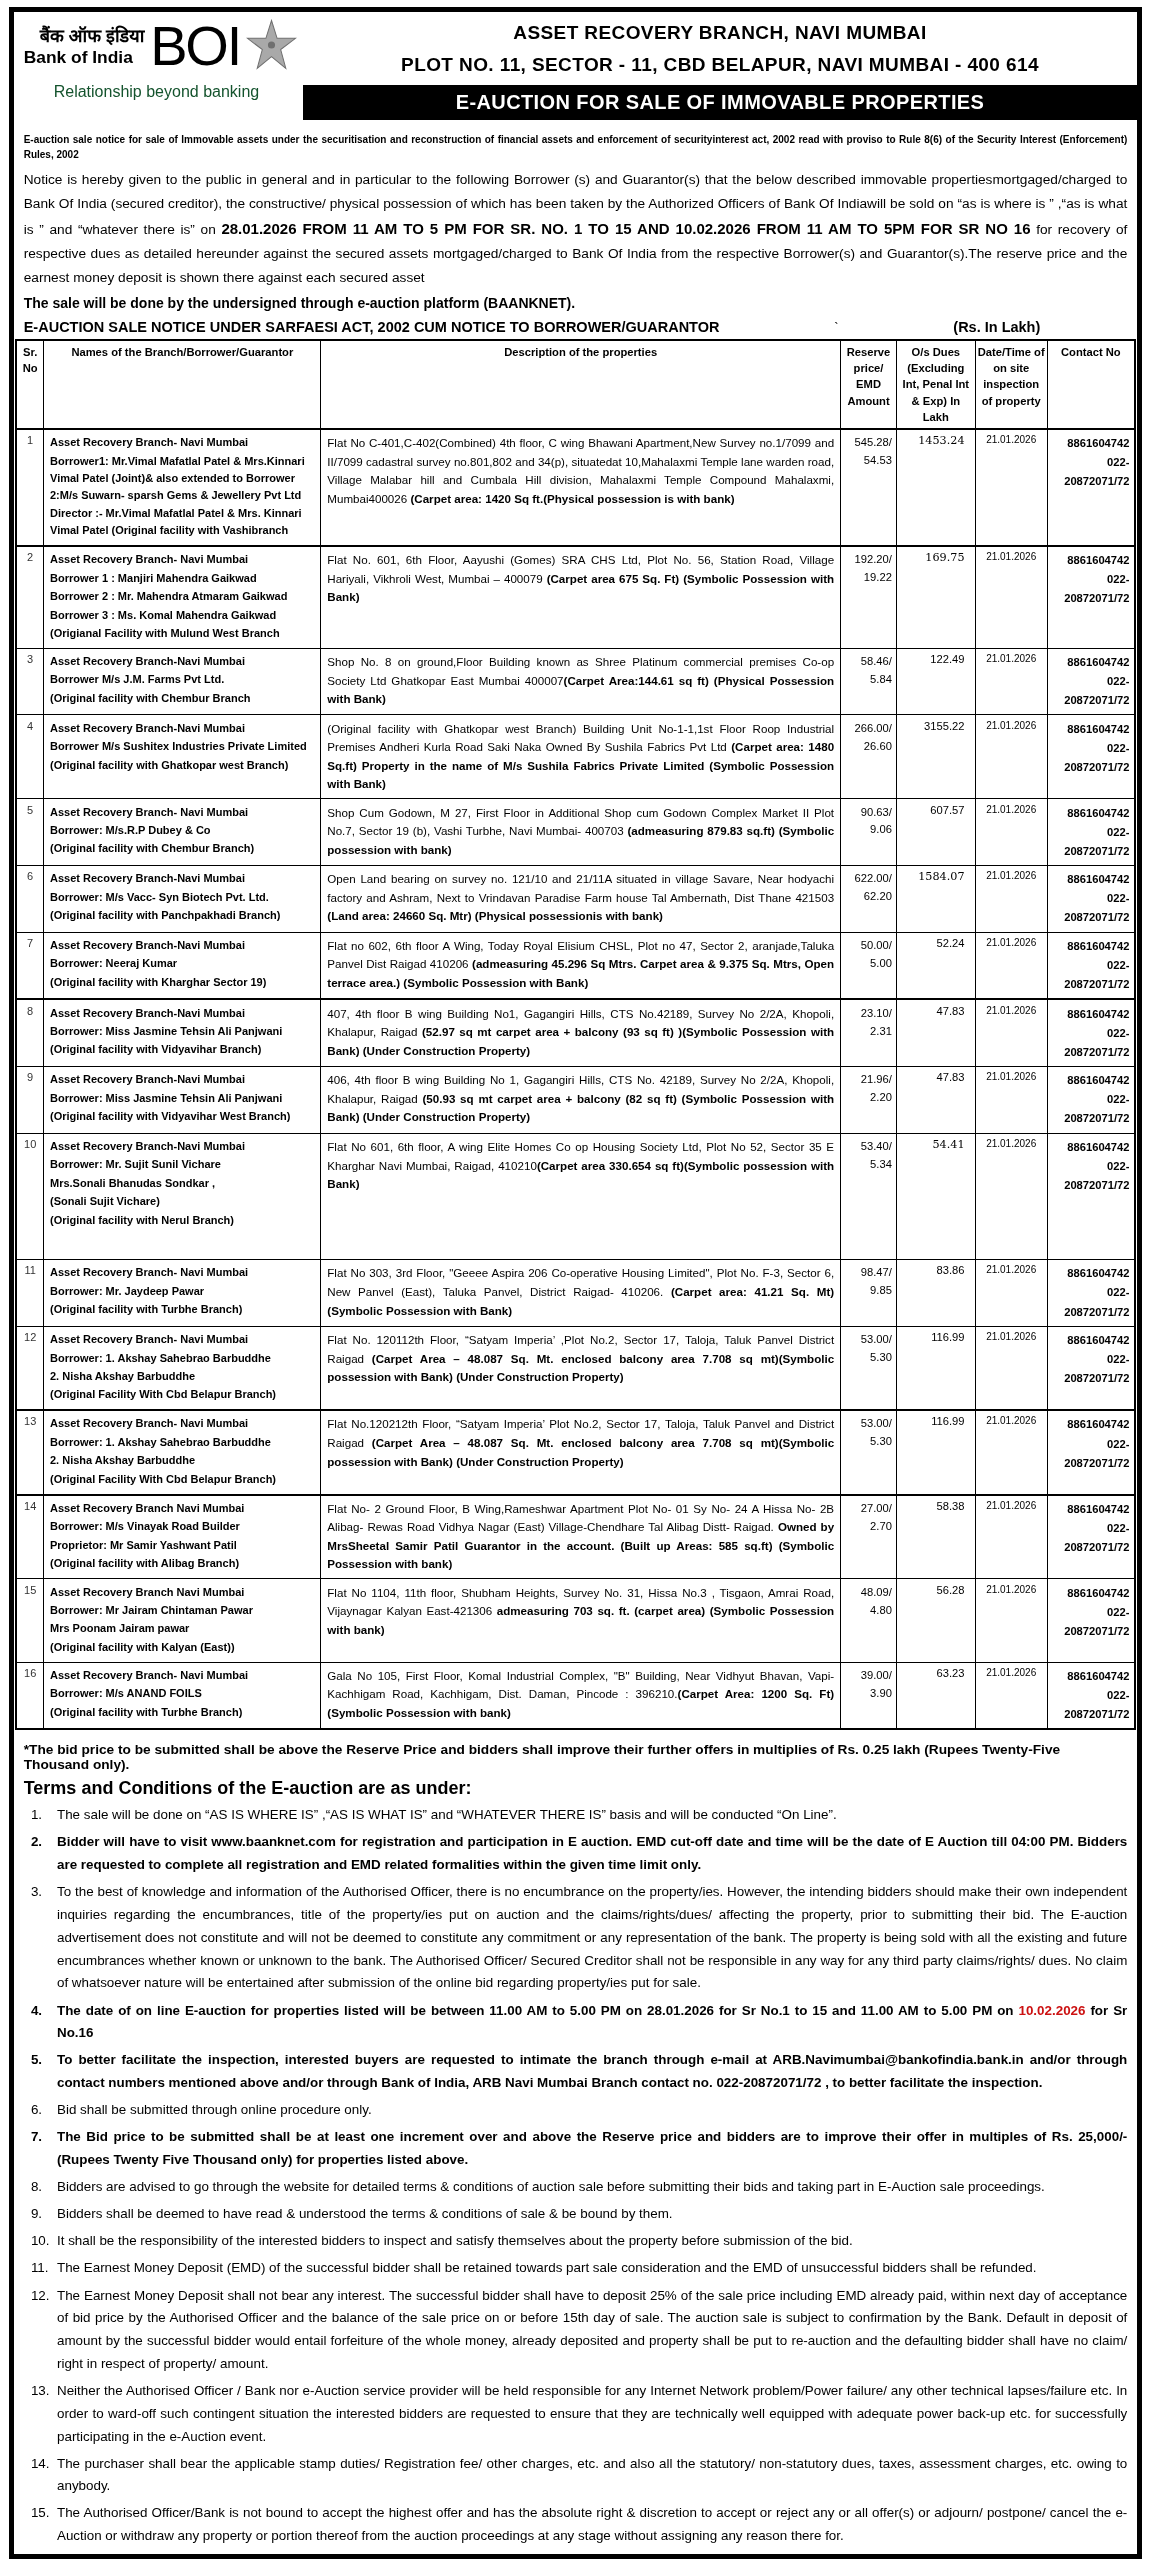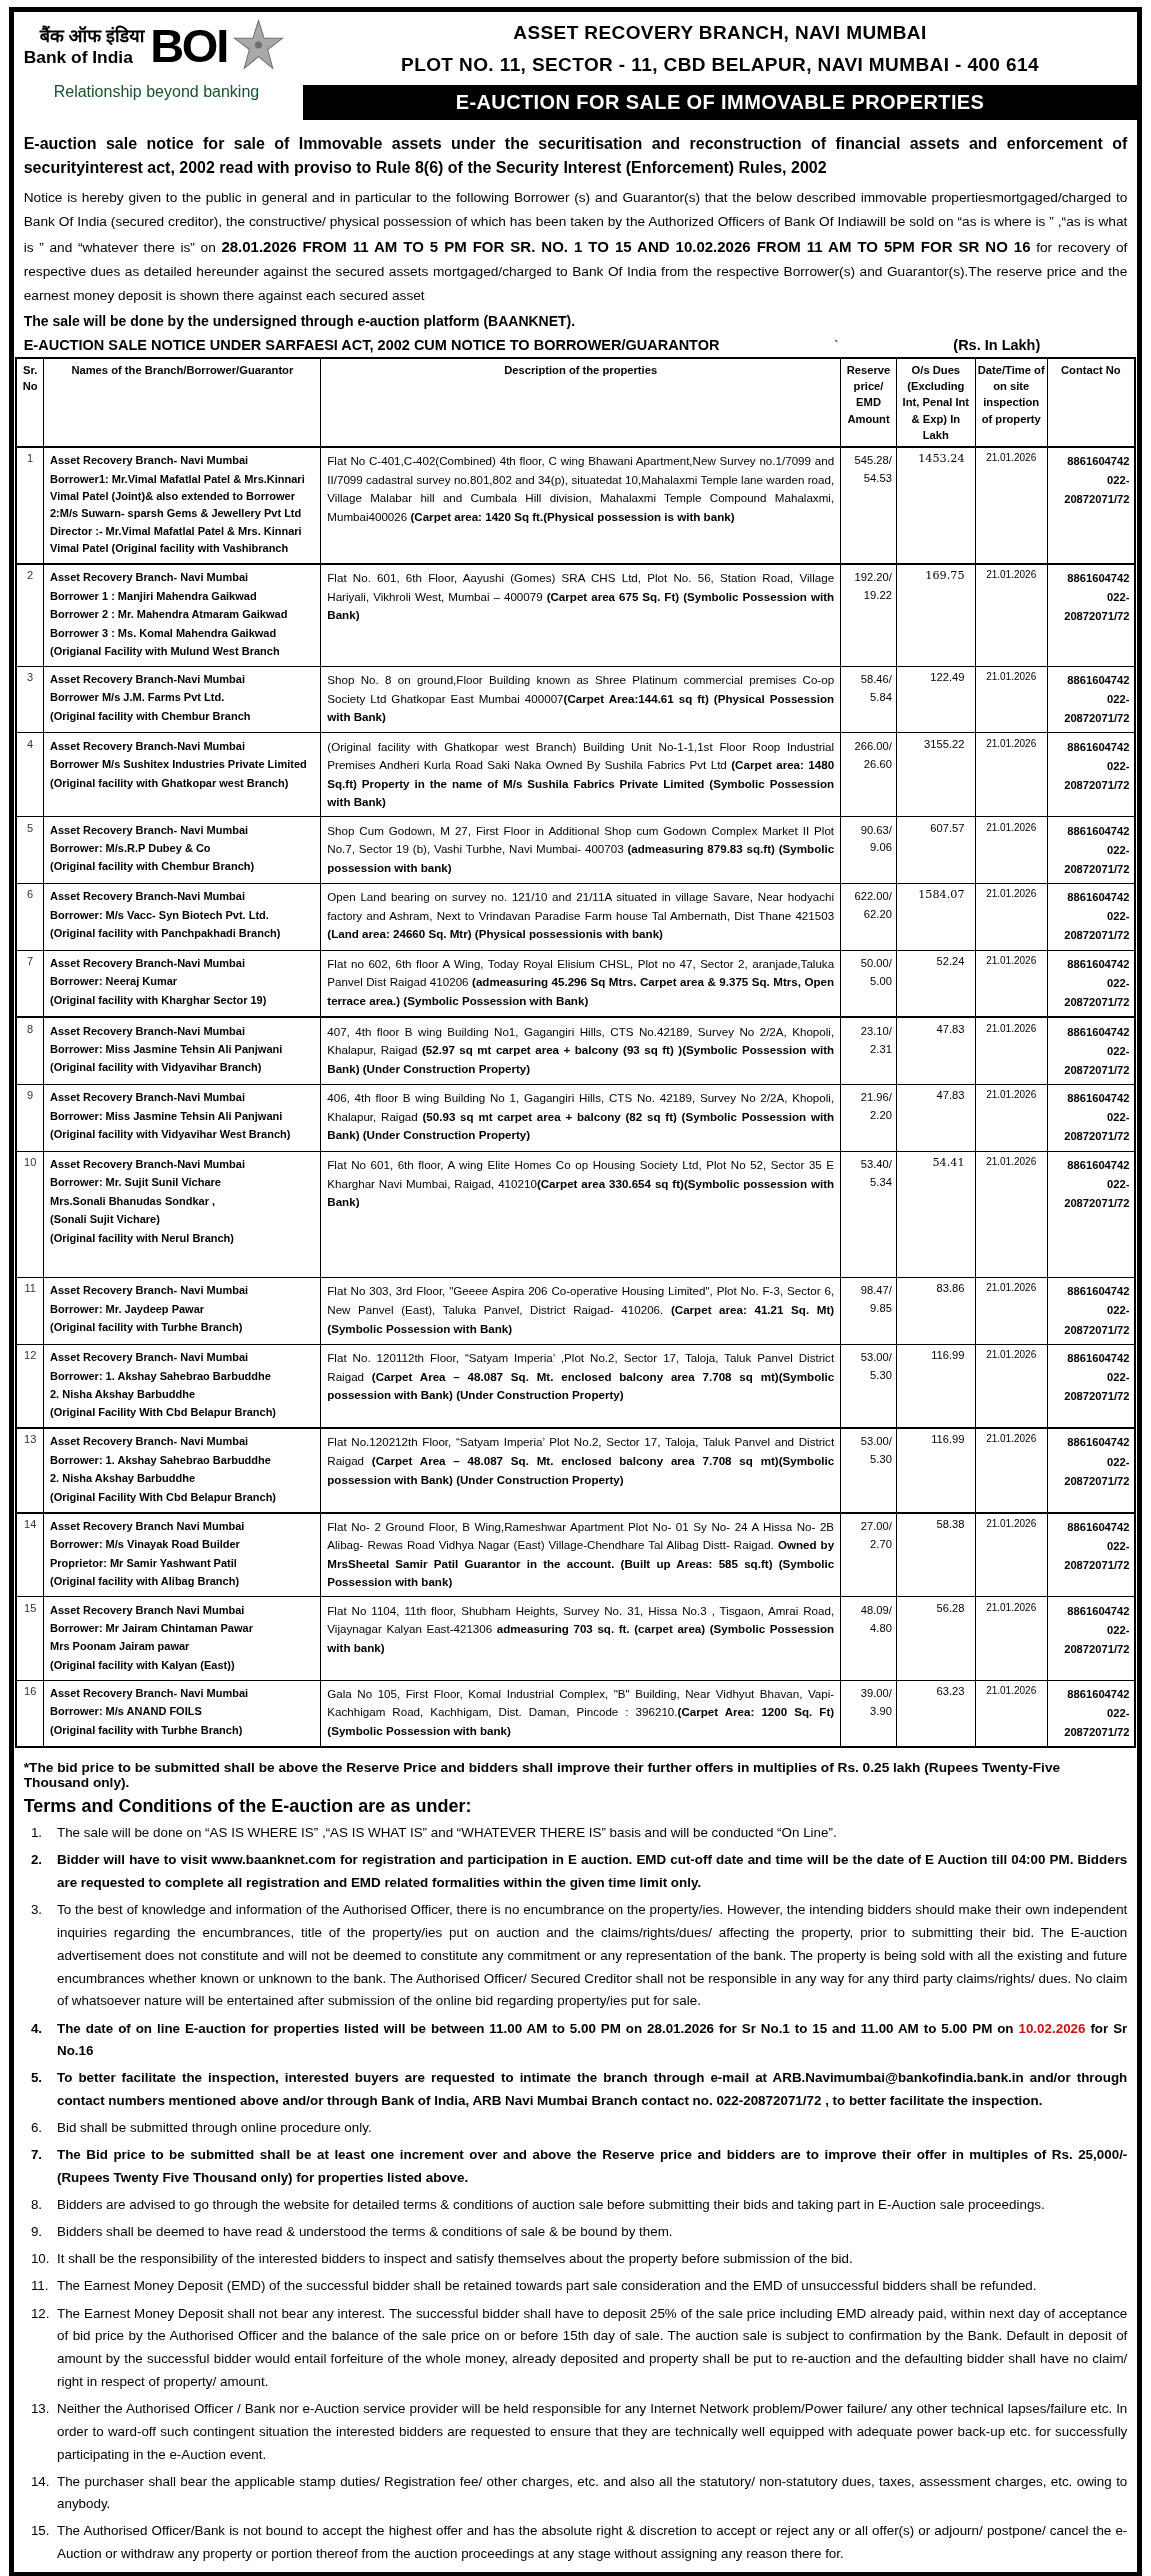--- a/index.html
+++ b/index.html
@@ -5,30 +5,30 @@
   html,body{margin:0;padding:0;background:#fff;color:#000;}
   body{width:1151px;height:2576px;font-family:"Liberation Sans",sans-serif;-webkit-font-smoothing:antialiased;}
   .doc{margin:7.2px 8.7px;border:5px solid #000;background:#fff;}
   
   .hdr{display:flex;align-items:stretch;}
   .logo-block{width:289px;padding:7.2px 4.3px 2.9px 10px;box-sizing:border-box;}
   .logo-row{display:flex;align-items:center;gap:5.8px;}
   .logo-names{display:flex;flex-direction:column;line-height:1.15;}
   .logo-hindi{font-size:18px;font-weight:bold;margin-left:16px;}
   .logo-eng{font-size:17.4px;font-weight:bold;}
-  .logo-abbr{font-size:47px;font-weight:bold;letter-spacing:-2.2px;line-height:.9;}
+  .logo-abbr{font-size:56px;font-weight:normal;letter-spacing:-2.2px;line-height:.9;}
   .logo-star svg{display:block;}
   .tagline{font-size:16px;margin-top:10px;padding-left:30px;color:#14532d;}
   .hdr-right{flex:1;display:flex;flex-direction:column;justify-content:flex-start;}
   .hdr-line{font-size:19px;font-weight:bold;text-align:center;letter-spacing:0.4px;margin-top:10px;}
   .banner{background:#000;color:#fff;font-weight:bold;font-size:20px;text-align:center;padding:5.8px 0 6.5px;margin-top:8.7px;letter-spacing:0.4px;}
   
   .intro{padding:5.8px 10px 0;}
   .intro p{margin:5.8px 0;text-align:justify;}
-  .intro-bold{font-size:16px;font-weight:bold;line-height:1.5;}
+  .intro-bold{font-size:10px;font-weight:bold;line-height:1.5;}
   .intro-para{font-size:13.7px;line-height:1.75;}
   .intro-para b{font-size:15px;}
   .sale-line{font-size:14px;font-weight:bold;}
   .tbl-title-row{display:flex;align-items:flex-end;font-weight:bold;font-size:14.5px;margin:7.2px 0 4.3px;}
   .tbl-title{flex:0 0 auto;}
   .rupee-mark{flex:1;text-align:center;font-size:13px;font-weight:normal;}
   .unit-note{flex:0 0 auto;padding-right:87px;}
   
   table.props{border-collapse:collapse;table-layout:fixed;width:calc(100% - 2.9px);margin:0 1.4px 2.9px;border:2.2px solid #000;}
   table.props th,table.props td{border:0.7px solid #000;vertical-align:top;box-sizing:border-box;}

